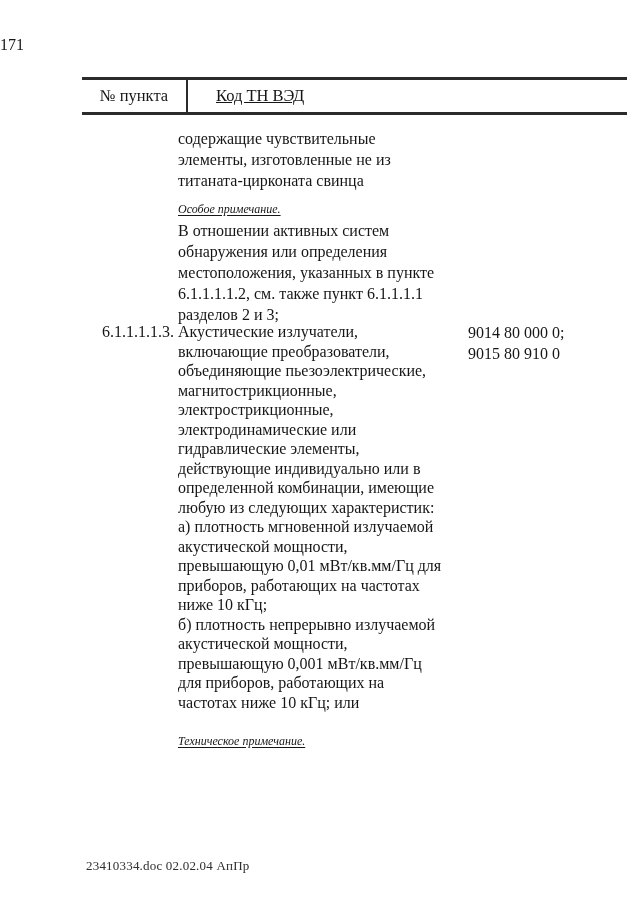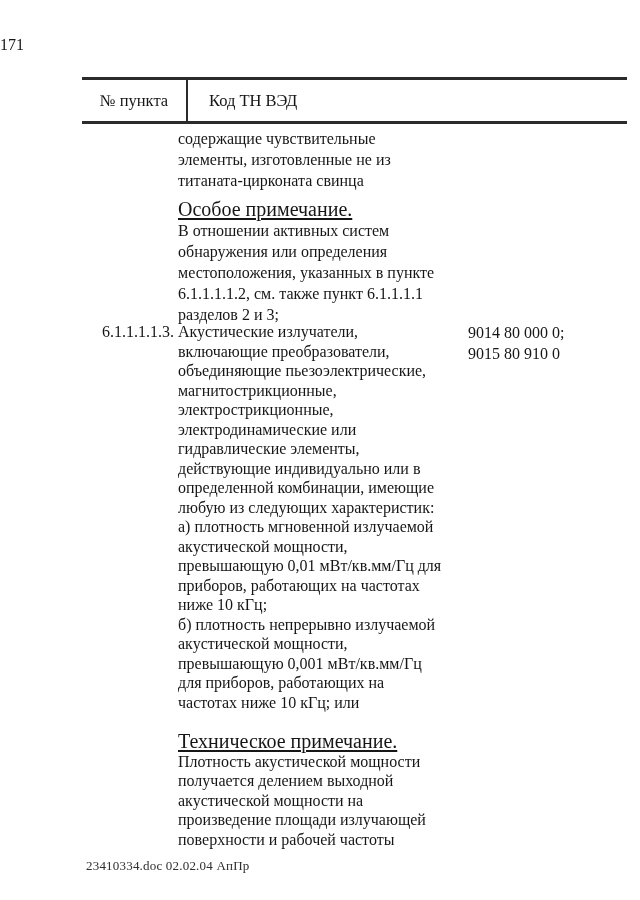--- a/index.html
+++ b/index.html
@@ -13,37 +13,37 @@
   }
   .page-number {
     position: absolute;
     top: 36px; left: 0; width: 640px;
     text-align: left;
     font-size: 16px;
   }
   .thead {
     position: absolute;
     left: 82px; top: 77px;
-    width: 545px; height: 47px;
+    width: 545px; height: 38px;
     box-sizing: border-box;
     border-top: 3px solid #2b2b2b;
     border-bottom: 3px solid #2b2b2b;
     display: flex;
   }
   .th {
     box-sizing: border-box;
     display: flex;
     align-items: center;
     justify-content: center;
     font-size: 16.5px;
     white-space: nowrap;
   }
   .th-1 { width: 106px; border-right: 2px solid #2b2b2b; }
   .th-2 { width: 278px; border-right: 2px solid #2b2b2b; }
-  .th-3 { flex: 1; justify-content: flex-start; padding-left: 21px; }
+  .th-3 { flex: 1; justify-content: flex-start; padding-left: 28px; text-decoration: underline; }
   .txt { white-space: pre-line; font-size: 16px; }
   .row1-block {
     position: absolute;
     left: 178px; top: 128px;
     width: 300px;
     line-height: 21px;
   }
   .row1-block .note-title { margin-top: 8px; }
   .row2-num {
     position: absolute;
@@ -60,23 +60,24 @@
     line-height: 19.5px;
   }
   .row2-block .note-title { margin-top: 20px; }
   .row2-codes {
     position: absolute;
     left: 468px; top: 322px;
     width: 160px;
     line-height: 21px;
   }
   .note-title {
-    font-size: 20px;
+    font-size: 12px;
     text-decoration: underline;
     text-underline-offset: 2px;
+    font-style: italic;
   }
   .footer-note {
     position: absolute;
     left: 86px; top: 858px;
     font-size: 13px;
     color: #2e2e2e;
     letter-spacing: 0.2px;
     white-space: nowrap;
   }
 </style>
@@ -119,23 +120,18 @@
 акустической мощности,
 превышающую 0,01 мВт/кв.мм/Гц для
 приборов, работающих на частотах
 ниже 10 кГц;
 б) плотность непрерывно излучаемой
 акустической мощности,
 превышающую 0,001 мВт/кв.мм/Гц
 для приборов, работающих на
 частотах ниже 10 кГц; или</div>
   <div class="note-title">Техническое примечание.</div>
-  <div class="txt">Плотность акустической мощности
-получается делением выходной
-акустической мощности на
-произведение площади излучающей
-поверхности и рабочей частоты</div>
 </div>
 
 <div class="row2-codes txt">9014 80 000 0;
 9015 80 910 0</div>
 
 <div class="footer-note">23410334.doc 02.02.04 АпПр</div>
 
 </body></html>

